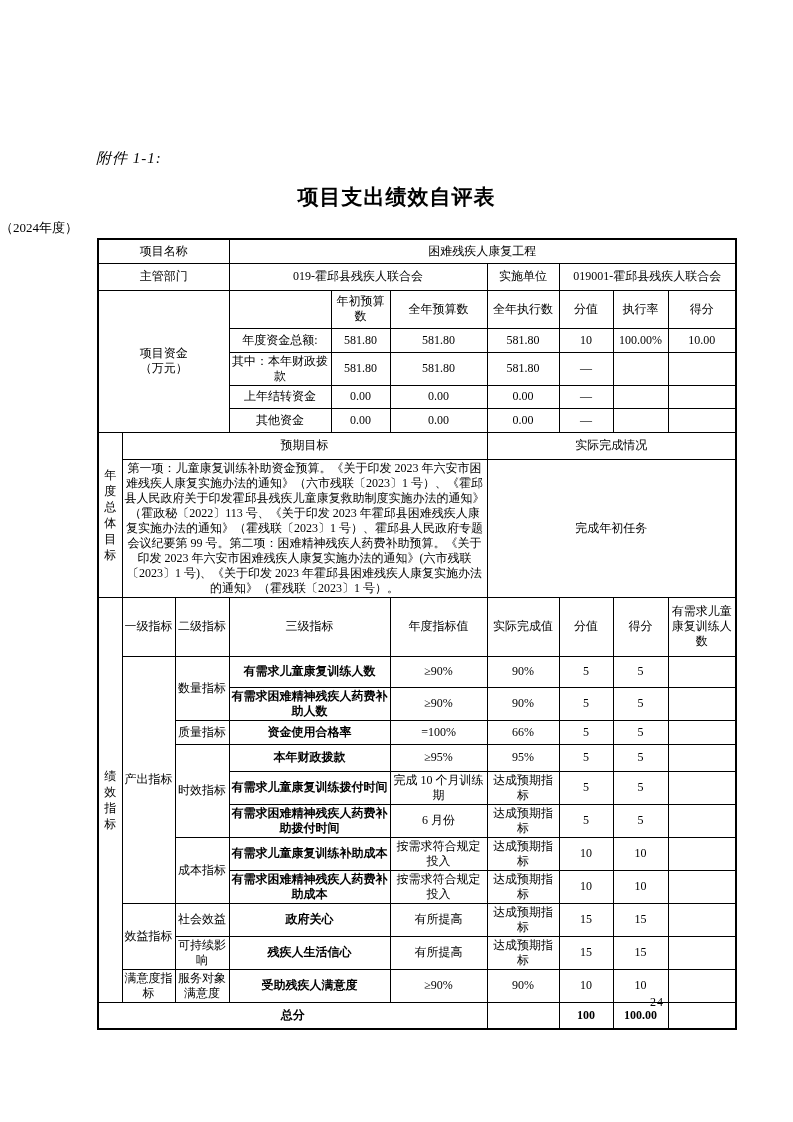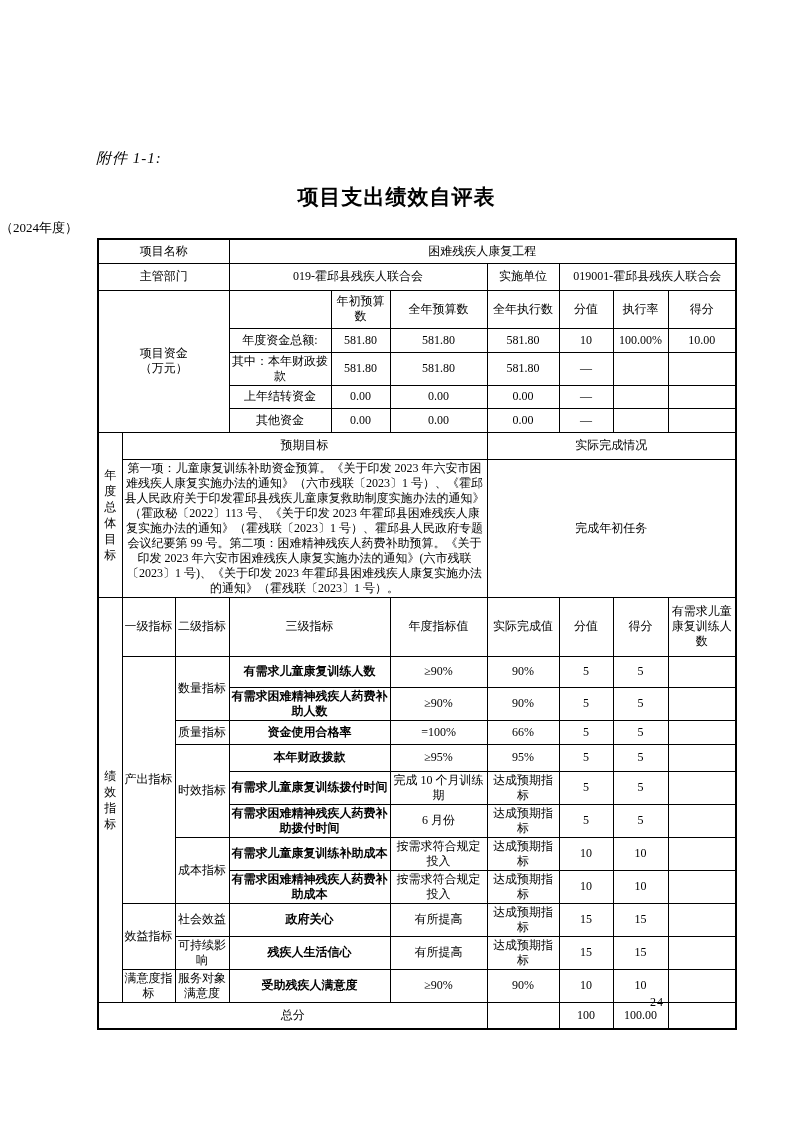--- a/index.html
+++ b/index.html
@@ -39,21 +39,21 @@
     padding: 1px 2px;
     overflow: hidden;
     line-height: 1.25;
   }
   td.lbl-right { text-align: right; font-size: 11px; padding-right: 2px; margin-top: 24px; }
   td.l3 { text-align: left; font-size: 11px; padding-left: 3px; font-weight: bold; }
   td.val { font-size: 11px; }
   td.condense { font-size: 9.5px; }
   td.tiny { font-size: 7.5px; padding: 0; }
   td.lv { padding: 1px 0; margin-top: 44px; }
-  td.boldcell { font-weight: normal; margin-top: 8px; }
+  td.boldcell { font-weight: bold; margin-top: 8px; }
   .prewrap { white-space: pre-line; }
   .vtext {
     width: 13px; margin: 0 auto;
     word-break: break-all; line-height: 16px; font-size: 12px;
     text-align: center;
   }
   td.goal {
     text-align: justify; font-size: 12px; line-height: 14.3px;
     padding: 2px 4px; vertical-align: middle;
   }

